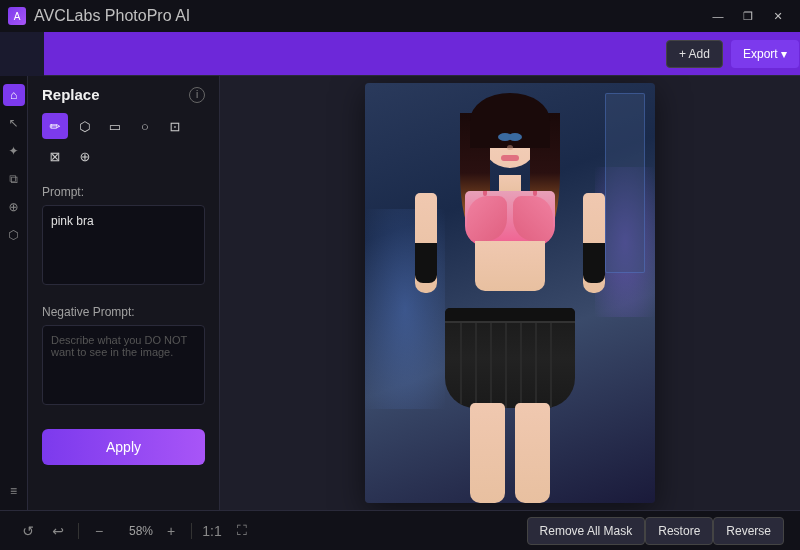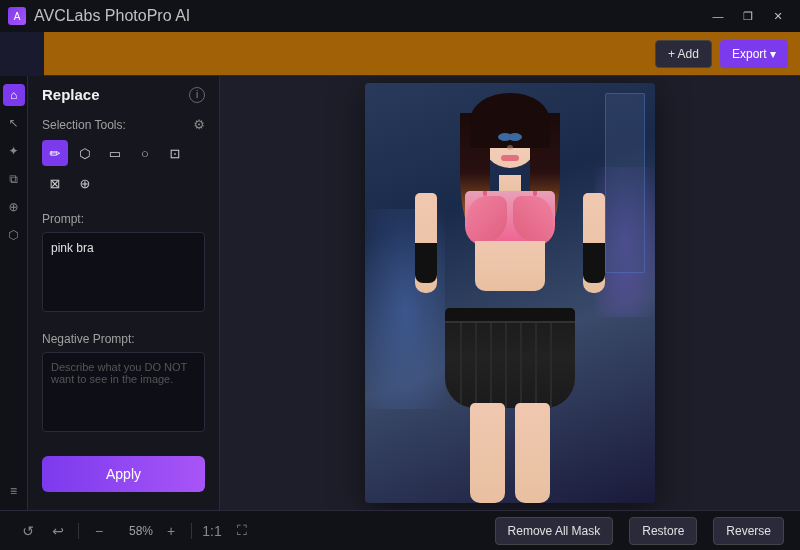--- a/index.html
+++ b/index.html
@@ -58,25 +58,25 @@
       display: flex;
       align-items: center;
       justify-content: center;
       font-size: 11px;
       border-radius: 3px;
     }
 
     
     .header-toolbar {
       height: 44px;
-      background: #a16207;
+      background: #6d28d9;
       display: flex;
       align-items: center;
       justify-content: flex-end;
-      padding: 0 12px;
+      padding: 0 1px;
       border-bottom: 1px solid #2a2a3a;
       flex-shrink: 0;
       gap: 8px;
       margin-left: 44px;
     }
     .btn-add {
       height: 28px;
       padding: 0 12px;
       background: #2a2a3a;
       border: 1px solid #444;
@@ -615,21 +615,21 @@
       text-align: right;
     }
     .zoom-separator {
       width: 1px;
       height: 16px;
       background: #333;
       margin: 0 2px;
     }
     .mask-controls {
       display: flex;
-      gap: 16px;
+      gap: 0;
     }
     .mask-btn {
       height: 28px;
       padding: 0 12px;
       background: #2a2a3a;
       border: 1px solid #444;
       border-radius: 4px;
       color: #e0e0e0;
       font-size: 12px;
       cursor: pointer;
@@ -666,24 +666,20 @@
     <div class="icon-bar-item">⬡</div>
     <div class="icon-bar-item" style="margin-top:auto;">≡</div>
   </div>
 
   <div class="side-panel">
     <div class="panel-header">
       <span class="panel-title">Replace</span>
       <div class="panel-info-icon">i</div>
     </div>
 
-    <div class="section-label">
-      <span>Selection Tools:</span>
-      <span class="gear-icon">⚙</span>
-    </div>
 
     <div class="tools-row">
       <button class="tool-btn active" title="Brush">✏</button>
       <button class="tool-btn" title="Lasso">⬡</button>
       <button class="tool-btn" title="Rectangle">▭</button>
       <button class="tool-btn" title="Ellipse">○</button>
       <button class="tool-btn" title="Smart Select">⊡</button>
       <button class="tool-btn" title="Segment">⊠</button>
       <button class="tool-btn" title="Add">⊕</button>
     </div>

